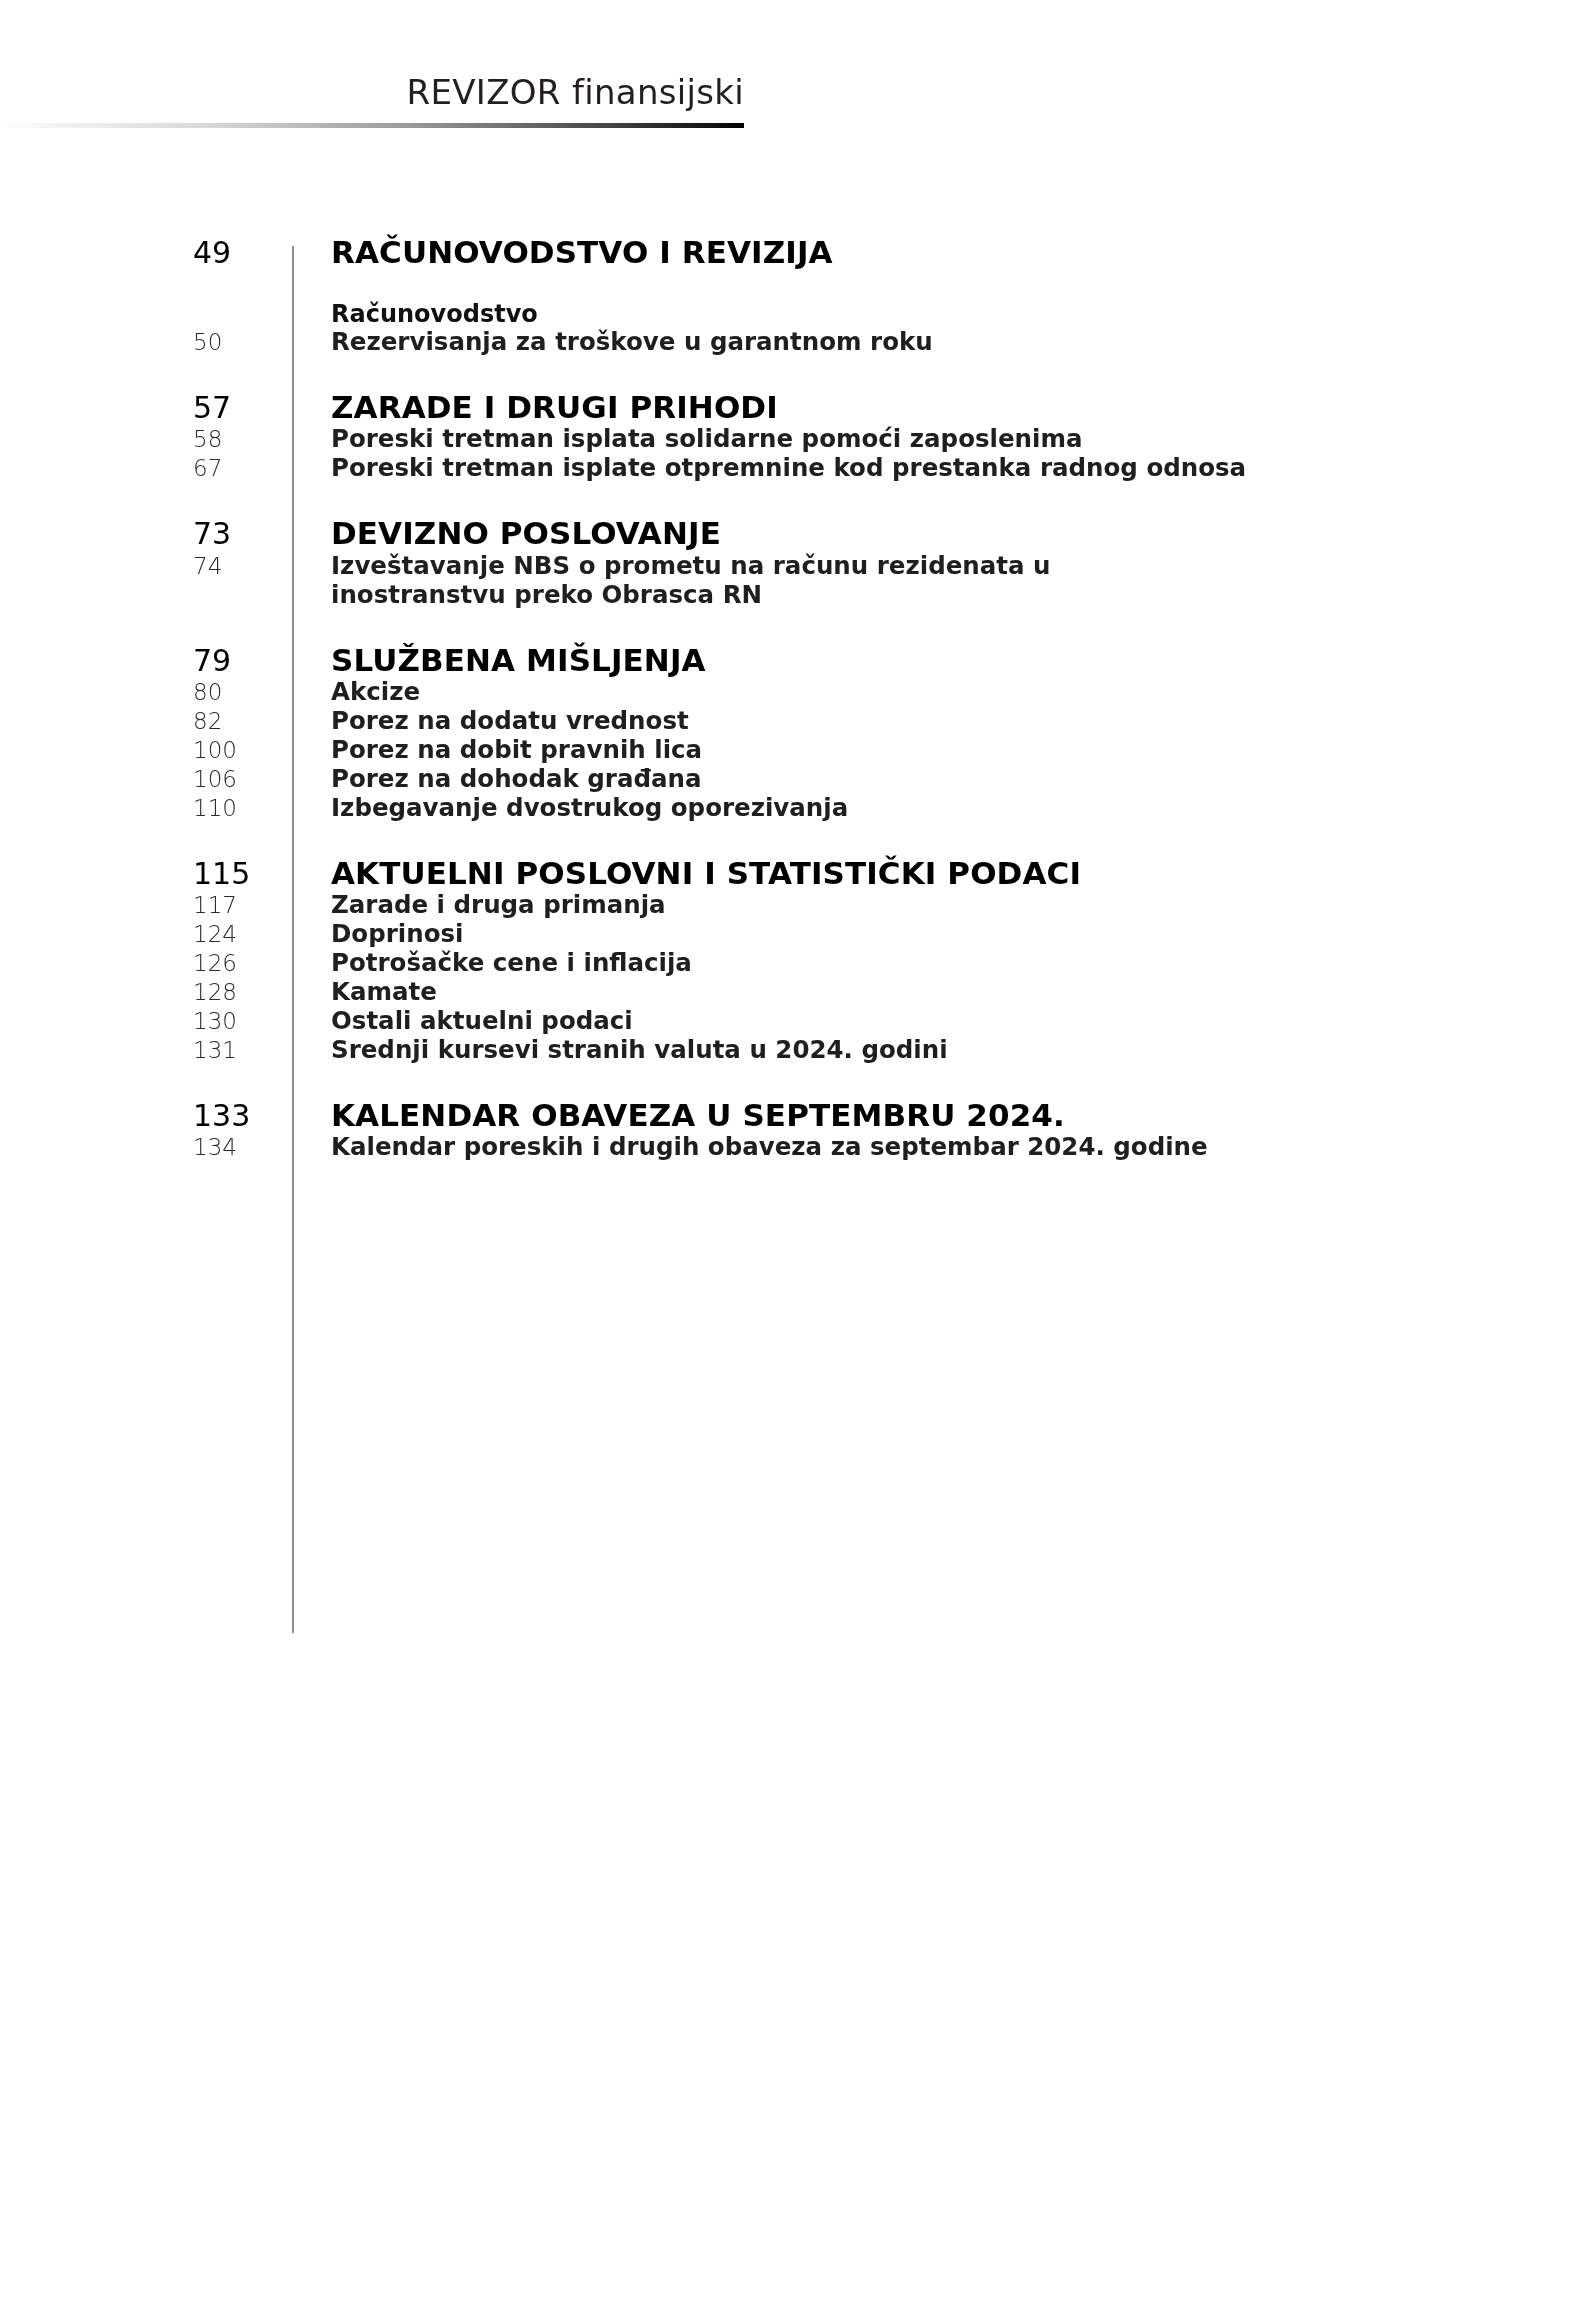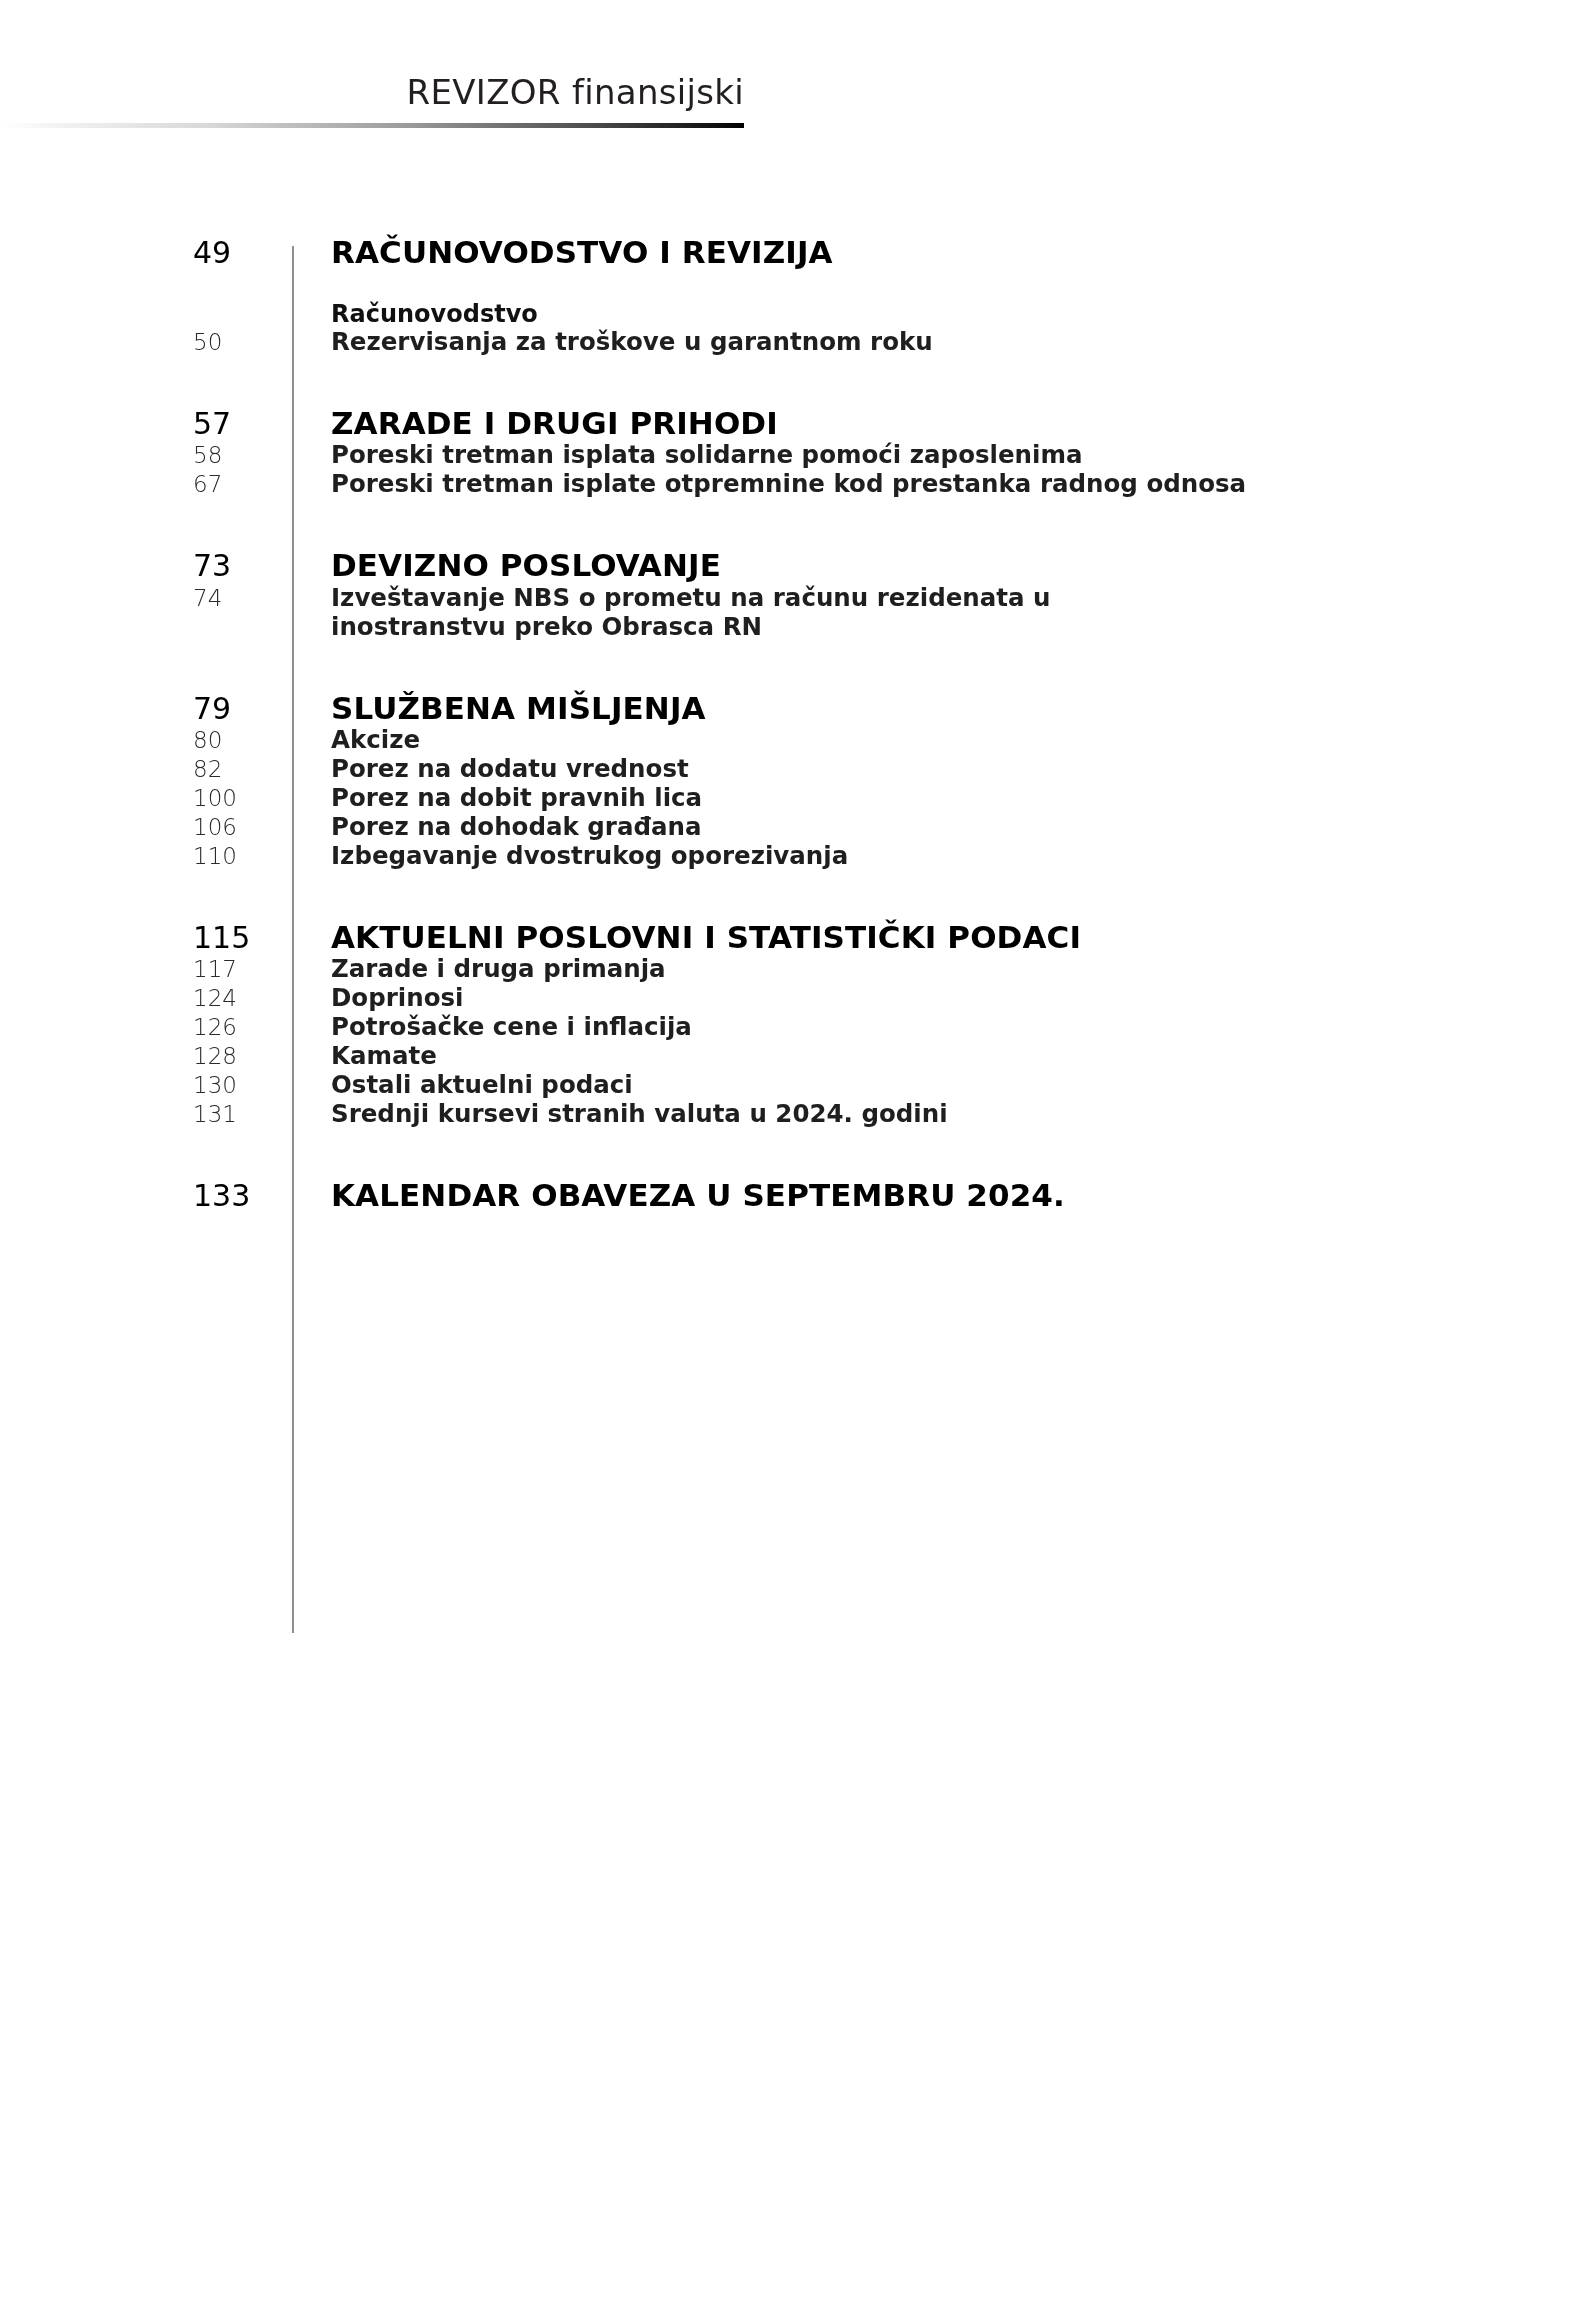--- a/index.html
+++ b/index.html
@@ -70,21 +70,21 @@
     text-align: left;
     line-height: 1;
   }
   .toc-text {
     flex: 1 1 auto;
     line-height: 1.18;
   }
 
   
   .row-section {
-    margin-top: 48px;
+    margin-top: 32px;
   }
   .row-section:first-child {
     margin-top: 0;
   }
   .row-section .toc-num {
     font-size: 30px;
     font-weight: 400;
     color: #000000;
   }
   .row-section .toc-text {
@@ -214,15 +214,19 @@
         <div class="toc-text">Ostali aktuelni podaci</div>
       </div>
       <div class="toc-row row-entry">
         <div class="toc-num">131</div>
         <div class="toc-text">Srednji kursevi stranih valuta u 2024. godini</div>
       </div>
       <div class="toc-row row-section">
         <div class="toc-num">133</div>
         <div class="toc-text">KALENDAR OBAVEZA U SEPTEMBRU 2024.</div>
       </div>
+      <div class="toc-row row-entry">
+        <div class="toc-num">134</div>
+        <div class="toc-text">Kalendar poreskih i drugih obaveza za septembar 2024. godine</div>
+      </div>
     </div>
 </div>
 
 
 </body></html>

